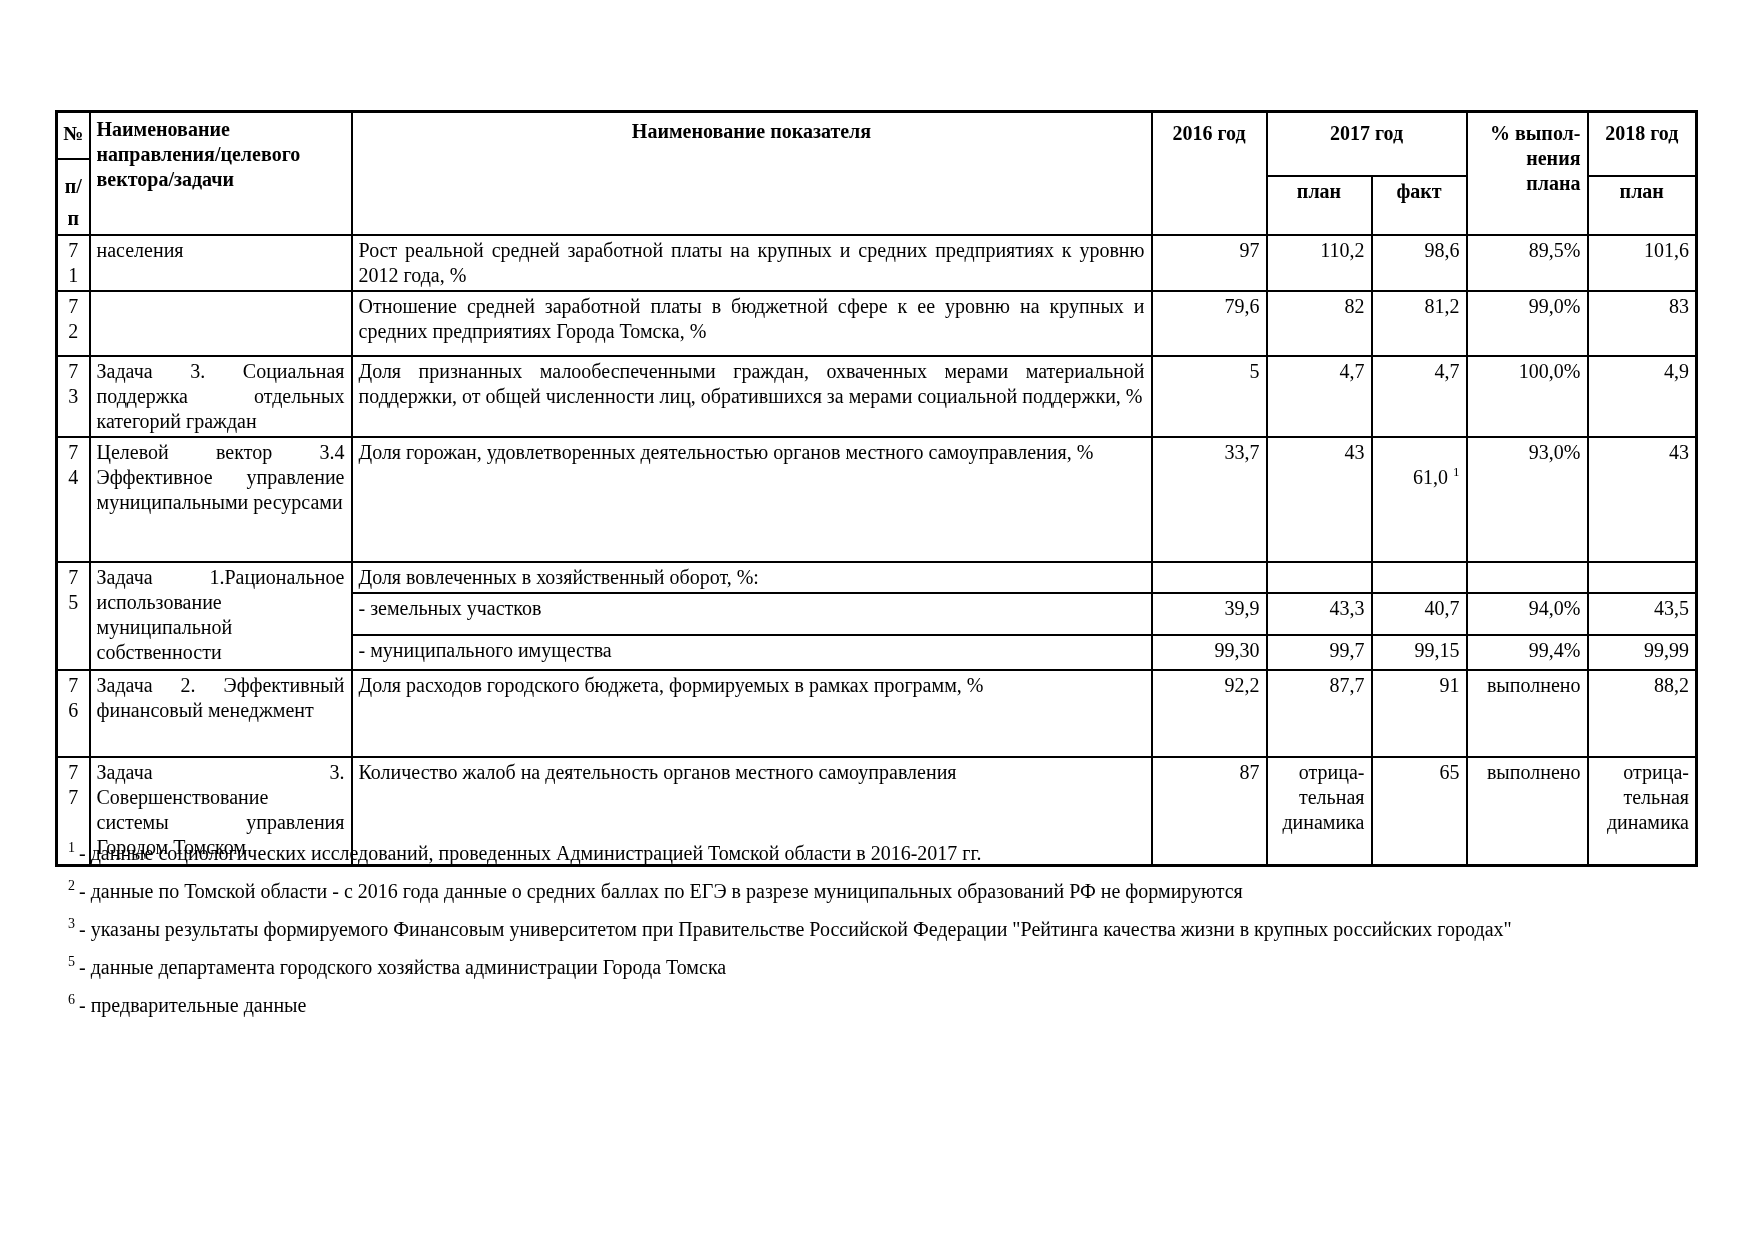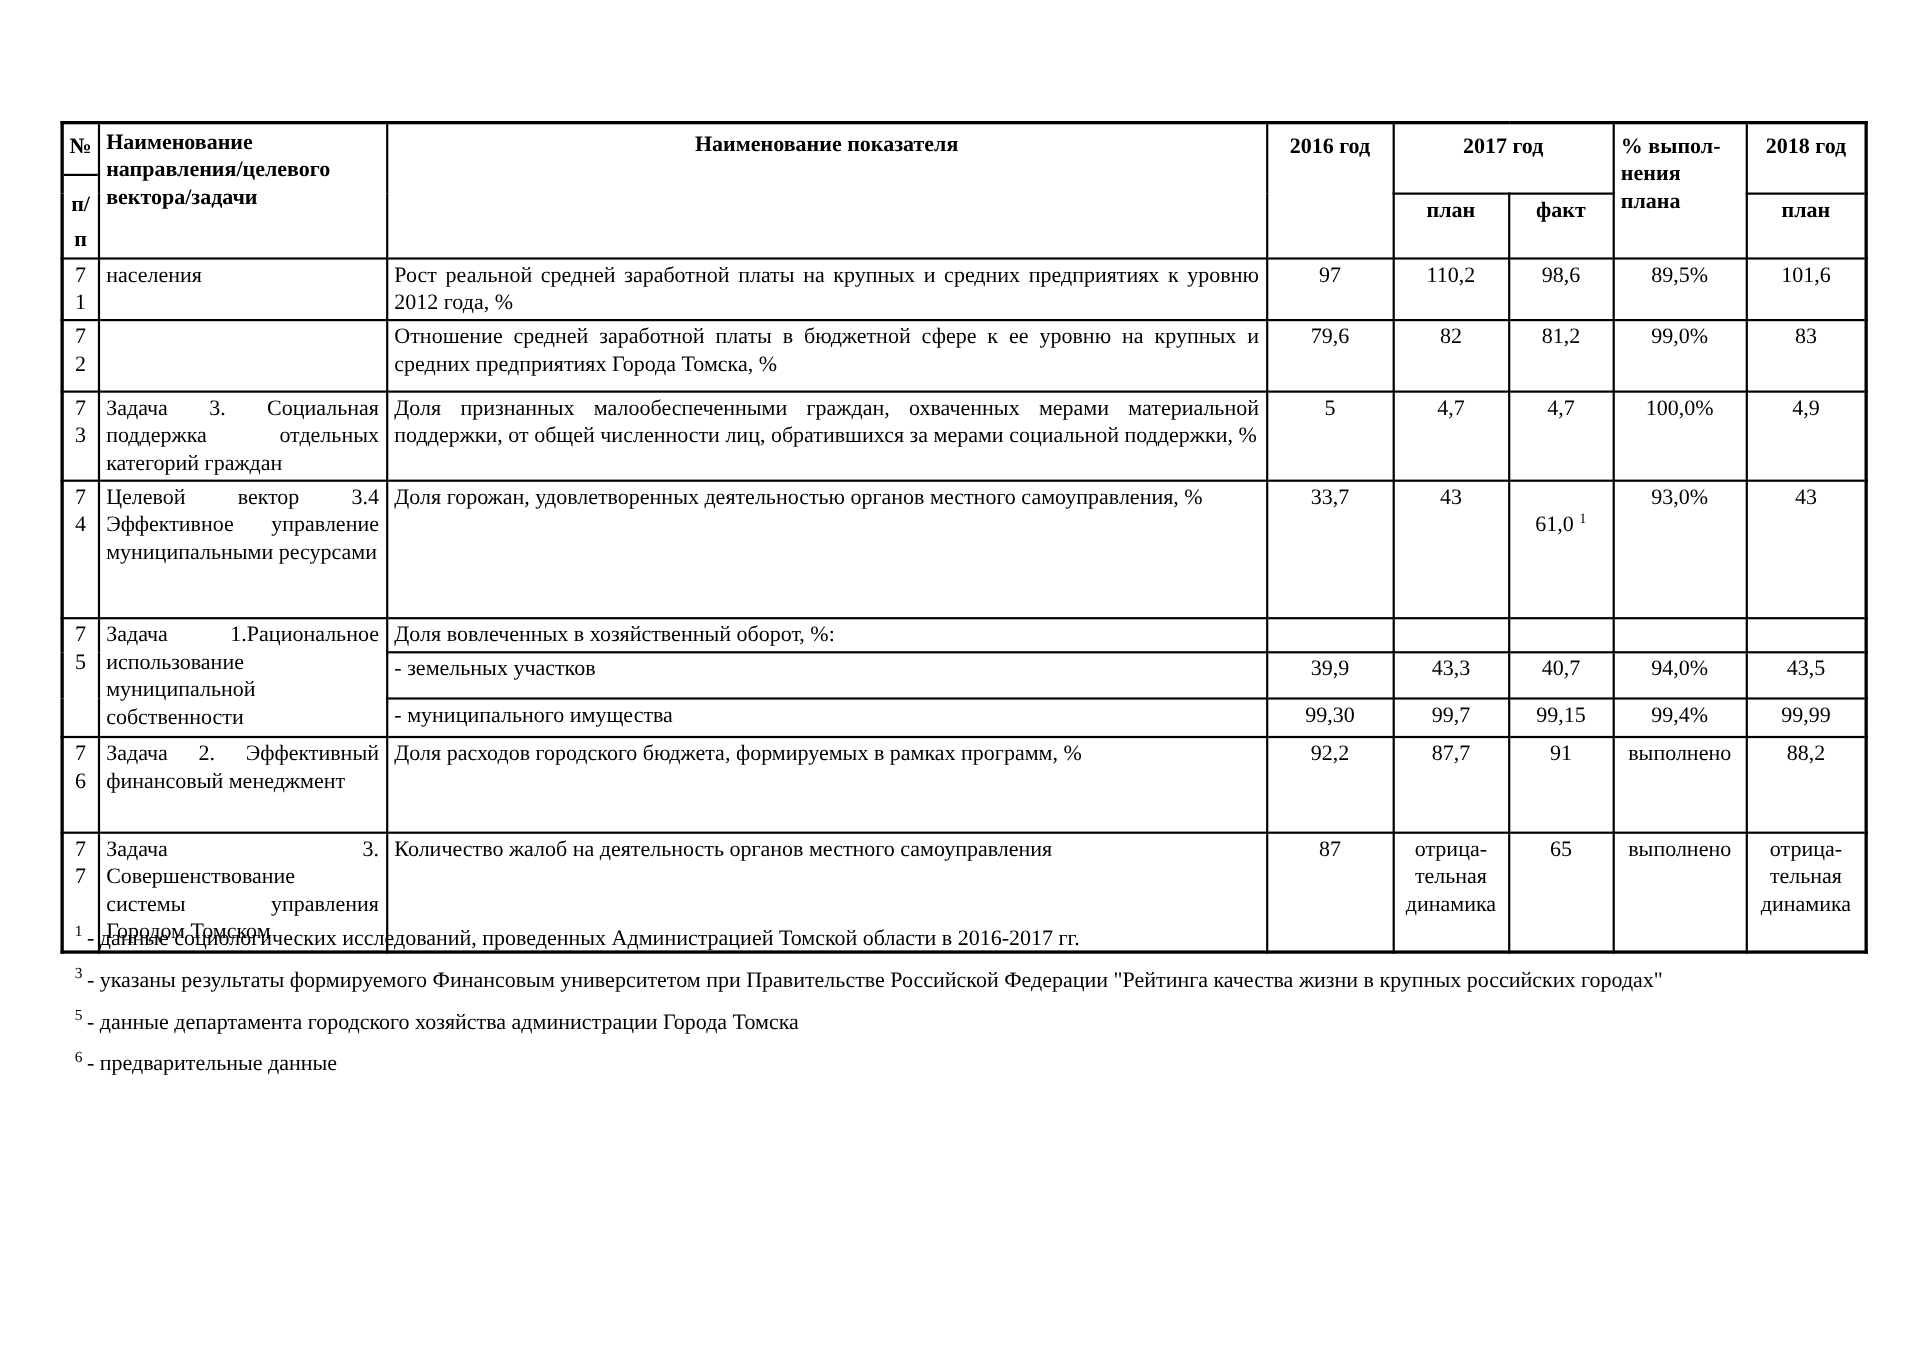--- a/index.html
+++ b/index.html
@@ -23,27 +23,27 @@
   table.main th { font-weight:bold; }
 
   
   .h-num { padding:0 !important; text-align:center; }
   .h-num .top { border-bottom:2px solid #000; padding:8px 0 12px; }
   .h-num .bot { padding:10px 0 0; white-space:pre-line; line-height:1.6; }
   .h-dir { text-align:left; vertical-align:top; padding:4px 6px !important; }
   .h-ind { text-align:center; vertical-align:top; padding-top:6px !important; }
   .h-year { text-align:center; vertical-align:top; padding-top:8px !important; }
   .h-sub  { text-align:center; vertical-align:middle; }
-  .h-pct  { text-align:left; vertical-align:top; padding-top:8px !important; white-space:pre-line; }
+  .h-pct  { text-align:right; vertical-align:top; padding-top:8px !important; white-space:pre-line; }
 
   
   .c-num { text-align:center; padding:2px 2px; }
   .c-dir { text-align:justify;margin-left:20px; }
   .c-ind { text-align:justify; }
-  .c-val { text-align:center; vertical-align:middle; white-space:pre-line; }
+  .c-val { text-align:right; vertical-align:middle; white-space:pre-line; }
   .fnref { font-size:13px; vertical-align:super; line-height:0; margin-left:5px; }
 
   
   .footnotes { position:absolute; left:68px; top:840px; width:1565px; }
   .footnote { margin-bottom:12px; font-size:20px; line-height:1.3; }
   .footnote sup { font-size:14px; vertical-align:super; line-height:0; margin-right:4px; }
 </style>
 </head>
 <body>
 
@@ -182,20 +182,23 @@
 динамика</td>
     </tr>
   </tbody>
     </table>
 
   <div class="footnotes">
     <div class="footnote">
       <sup>1</sup><span>- данные социологических исследований, проведенных Администрацией Томской области в 2016-2017 гг.</span>
     </div>
     <div class="footnote">
+      <sup>2</sup><span>- данные по Томской области - с 2016 года данные о средних баллах по ЕГЭ в разрезе муниципальных образований РФ не формируются</span>
+    </div>
+    <div class="footnote">
       <sup>3</sup><span>- указаны результаты формируемого Финансовым университетом при Правительстве Российской Федерации "Рейтинга качества жизни в крупных российских городах"</span>
     </div>
     <div class="footnote">
       <sup>5</sup><span>- данные департамента городского хозяйства администрации Города Томска</span>
     </div>
     <div class="footnote">
       <sup>6</sup><span>- предварительные данные</span>
     </div>
   </div>
 

